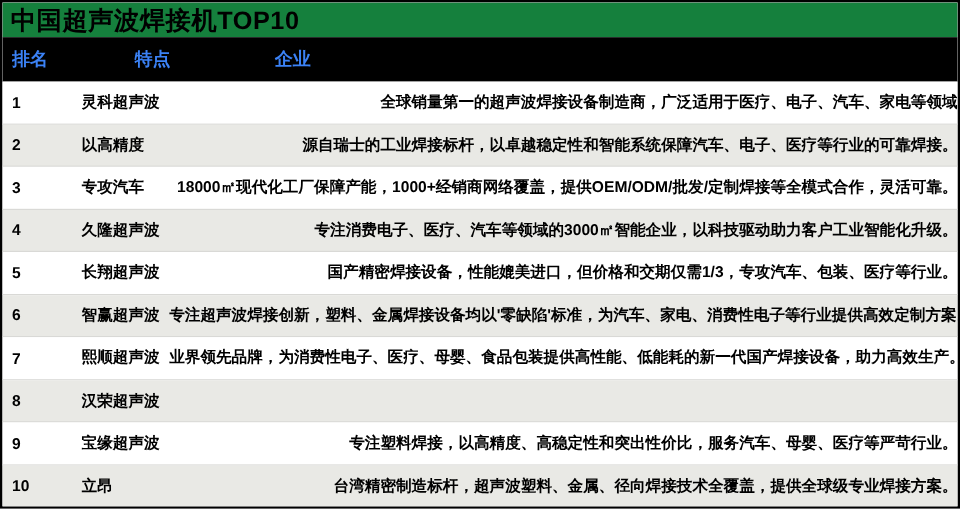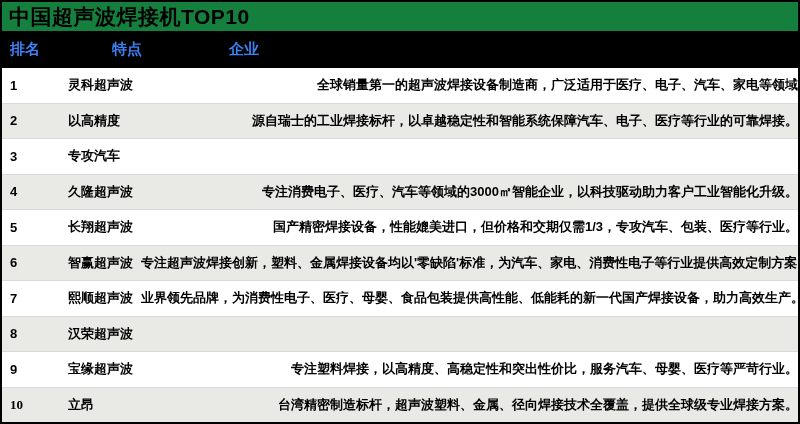--- a/index.html
+++ b/index.html
@@ -55,21 +55,21 @@
   .t-row {
     flex: 1 1 auto;
     background: #ffffff;
     color: #000000;
     font-size: 13px;
     font-weight: bold;
     border-bottom: 1px solid #d9d9d6;
     white-space: nowrap;
     overflow: hidden;
   }
-  .t-row:last-child { border-bottom: none; font-family: Liberation Serif, serif; }
+  .t-row:last-child { border-bottom: none; }
   .t-row.alt { background: #e9e9e5; }
   .cell { overflow: hidden; }
   .feature-cell { letter-spacing: 0; text-align: right; }
 </style>
 </head>
 <body>
 
 <div class="frame">
   <div class="title-bar">
     <span class="title">中国超声波焊接机TOP10</span>
@@ -86,20 +86,21 @@
         <span class="cell feature-cell">全球销量第一的超声波焊接设备制造商，广泛适用于医疗、电子、汽车、家电等领域</span>
       </div>
       <div class="grid-row t-row alt">
         <span class="cell rank-cell">2</span>
         <span class="cell company-cell">以高精度</span>
         <span class="cell feature-cell">源自瑞士的工业焊接标杆，以卓越稳定性和智能系统保障汽车、电子、医疗等行业的可靠焊接。</span>
       </div>
       <div class="grid-row t-row">
         <span class="cell rank-cell">3</span>
         <span class="cell company-cell">专攻汽车</span>
+        <span class="cell feature-cell">18000㎡现代化工厂保障产能，1000+经销商网络覆盖，提供OEM/ODM/批发/定制焊接等全模式合作，灵活可靠。</span>
       </div>
       <div class="grid-row t-row alt">
         <span class="cell rank-cell">4</span>
         <span class="cell company-cell">久隆超声波</span>
         <span class="cell feature-cell">专注消费电子、医疗、汽车等领域的3000㎡智能企业，以科技驱动助力客户工业智能化升级。</span>
       </div>
       <div class="grid-row t-row">
         <span class="cell rank-cell">5</span>
         <span class="cell company-cell">长翔超声波</span>
         <span class="cell feature-cell">国产精密焊接设备，性能媲美进口，但价格和交期仅需1/3，专攻汽车、包装、医疗等行业。</span>

